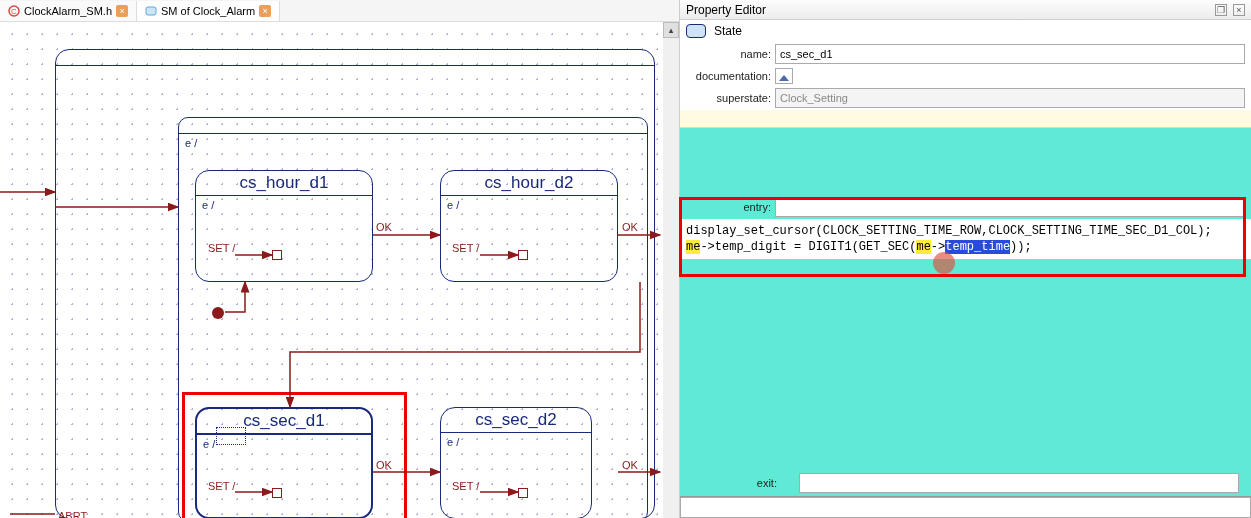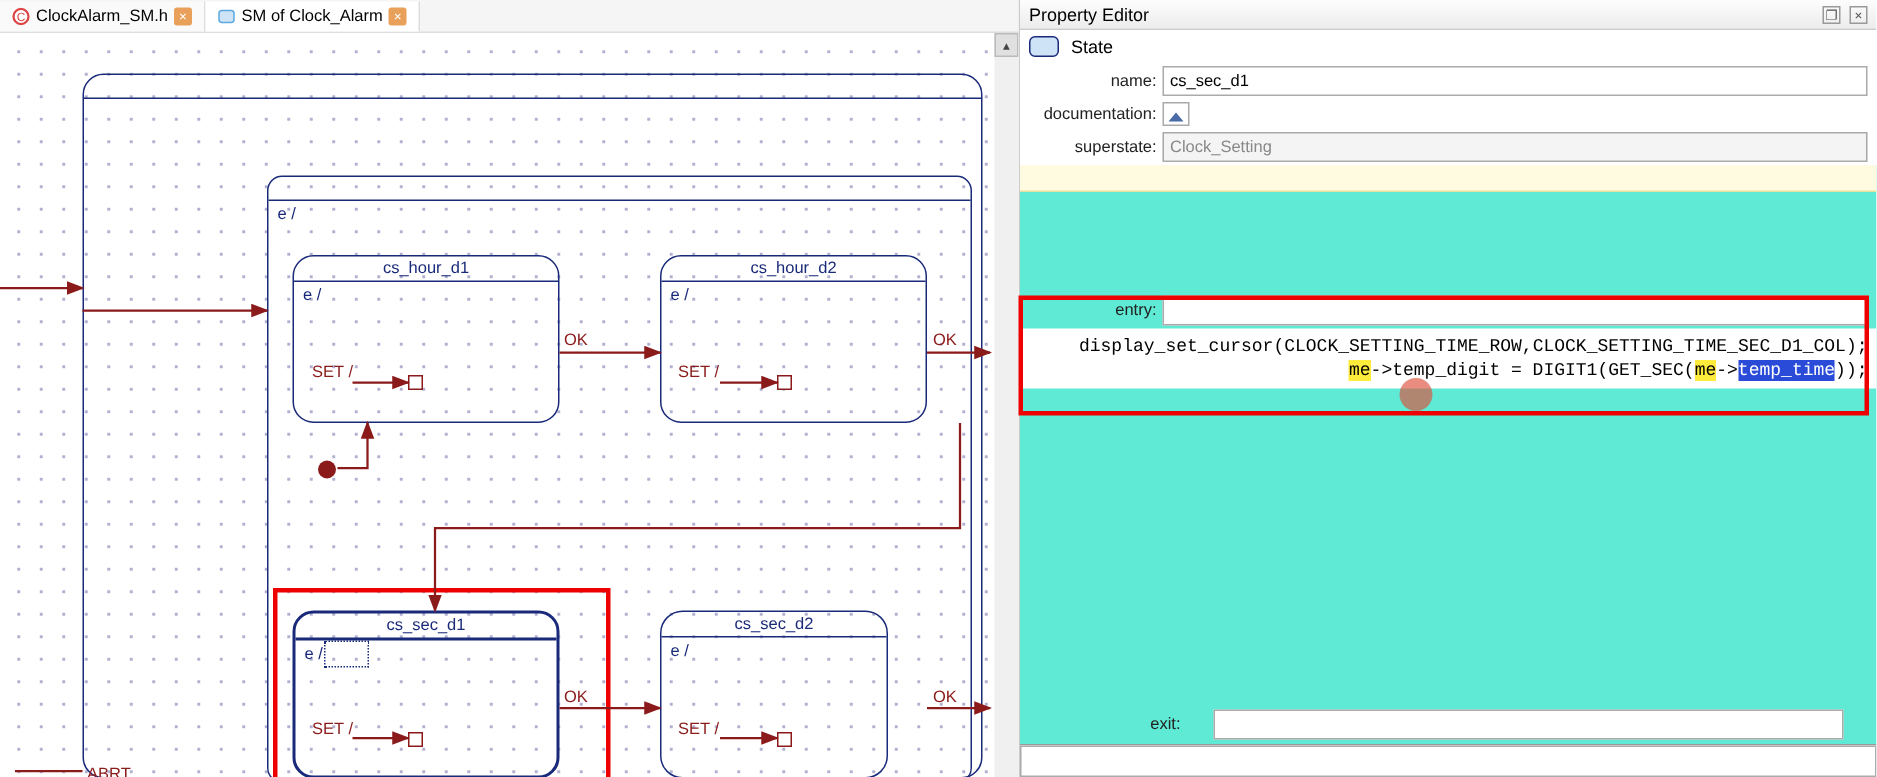--- a/index.html
+++ b/index.html
@@ -24,21 +24,21 @@
     background-image: radial-gradient(circle, #b0b0d0 1px, transparent 1px);
     background-size: 15px 15px;
     background-position: 5px 5px;
   }
   
   .state-container {
     position: absolute;
     border: 1.5px solid #1a2a7a;
     border-radius: 14px;
   }
-  .state-header { color: #1a2a7a; font-size: 11px; text-align: center; padding: 2px 0; border-bottom: 1px solid #1a2a7a; }
+  .state-header { color: #1a2a7a; font-size: 17px; text-align: center; padding: 2px 0; border-bottom: 1px solid #1a2a7a; }
   .state-header.blank { border-bottom: 1px solid #1a2a7a; height: 16px; }
   .state-entry { color: #1a2a7a; font-size: 11px; padding: 3px 6px; }
   .trans-label { position: absolute; color: #8b1a1a; font-size: 11px; white-space: nowrap; }
   .small-box { position: absolute; width: 10px; height: 10px; border: 1px solid #8b1a1a; background: #fff; }
   .init-dot { position: absolute; width: 12px; height: 12px; border-radius: 50%; background: #8b1a1a; }
   .red-highlight { position: absolute; border: 3px solid #e00; pointer-events: none; }
   .dotted-sel { position: absolute; border: 1px dotted #1a2a7a; }
   
   svg.arrows { position: absolute; top: 0; left: 0; pointer-events: none; }
   
@@ -54,28 +54,28 @@
   .prop-row { display: flex; align-items: center; padding: 2px 6px; gap: 4px; }
   .prop-label { width: 85px; text-align: right; font-size: 11px; color: #222; }
   .prop-input { flex: 1; height: 20px; border: 1px solid #aaa; padding: 2px 4px; font-size: 11px; }
   .prop-input.disabled { background: #f4f4f4; color: #888; }
   .doc-toggle { width: 18px; height: 16px; border: 1px solid #aaa; display: inline-block; position: relative; }
   .doc-toggle::after { content: ""; position: absolute; left: 3px; top: 6px; width: 0; height: 0; border-left: 5px solid transparent; border-right: 5px solid transparent; border-bottom: 6px solid #4a6aa8; transform: rotate(0deg); }
   
   .gray-block { background: #5eead4; flex: 1; display: flex; flex-direction: column; }
   .gray-spacer-top { height: 85px; }
   .gray-spacer-mid { flex: 1; }
-  .gray-bottom { height: 26px; display: flex; align-items: center; padding: 0 22px; gap: 22px; }
+  .gray-bottom { height: 26px; display: flex; align-items: center; padding: 0 12px; gap: 22px; }
   .gray-bottom .prop-label { width: 85px; }
   .gray-bottom .prop-input { background: #fff; }
   .footer-input { height: 22px; border-top: 1px solid #999; background: #fff; }
   .footer-input input { width: 100%; height: 100%; border: 1px solid #aaa; padding: 2px 4px; font-size: 11px; }
   .entry-row { display: flex; align-items: center; padding: 2px 6px; gap: 4px; }
   .entry-row .prop-input { background: #fff; }
-  .code-block { background: #fff; margin: 0; padding: 4px 6px; font-family: "Courier New", monospace; font-size: 12px; line-height: 16px; white-space: nowrap; position: relative; text-align: right; }
+  .code-block { background: #fff; margin: 0; padding: 4px 6px; font-family: "Courier New", monospace; font-size: 12px; line-height: 16px; white-space: nowrap; position: relative; }
   .hl-yellow { background: #ffeb3b; }
   .hl-blue { background: #2a4bd7; color: #fff; }
   
   .red-box-right { position: absolute; border: 3px solid #e00; pointer-events: none; }
   .pointer-dot { position: absolute; width: 22px; height: 22px; border-radius: 50%; background: rgba(220,80,60,0.65); }
   .hint-region { position: absolute; left: 0; right: 0; top: 0; height: 18px; background: #fffbe0; border-bottom: 1px solid #e8e0a0; }
 </style>
 </head>
 <body>
 

